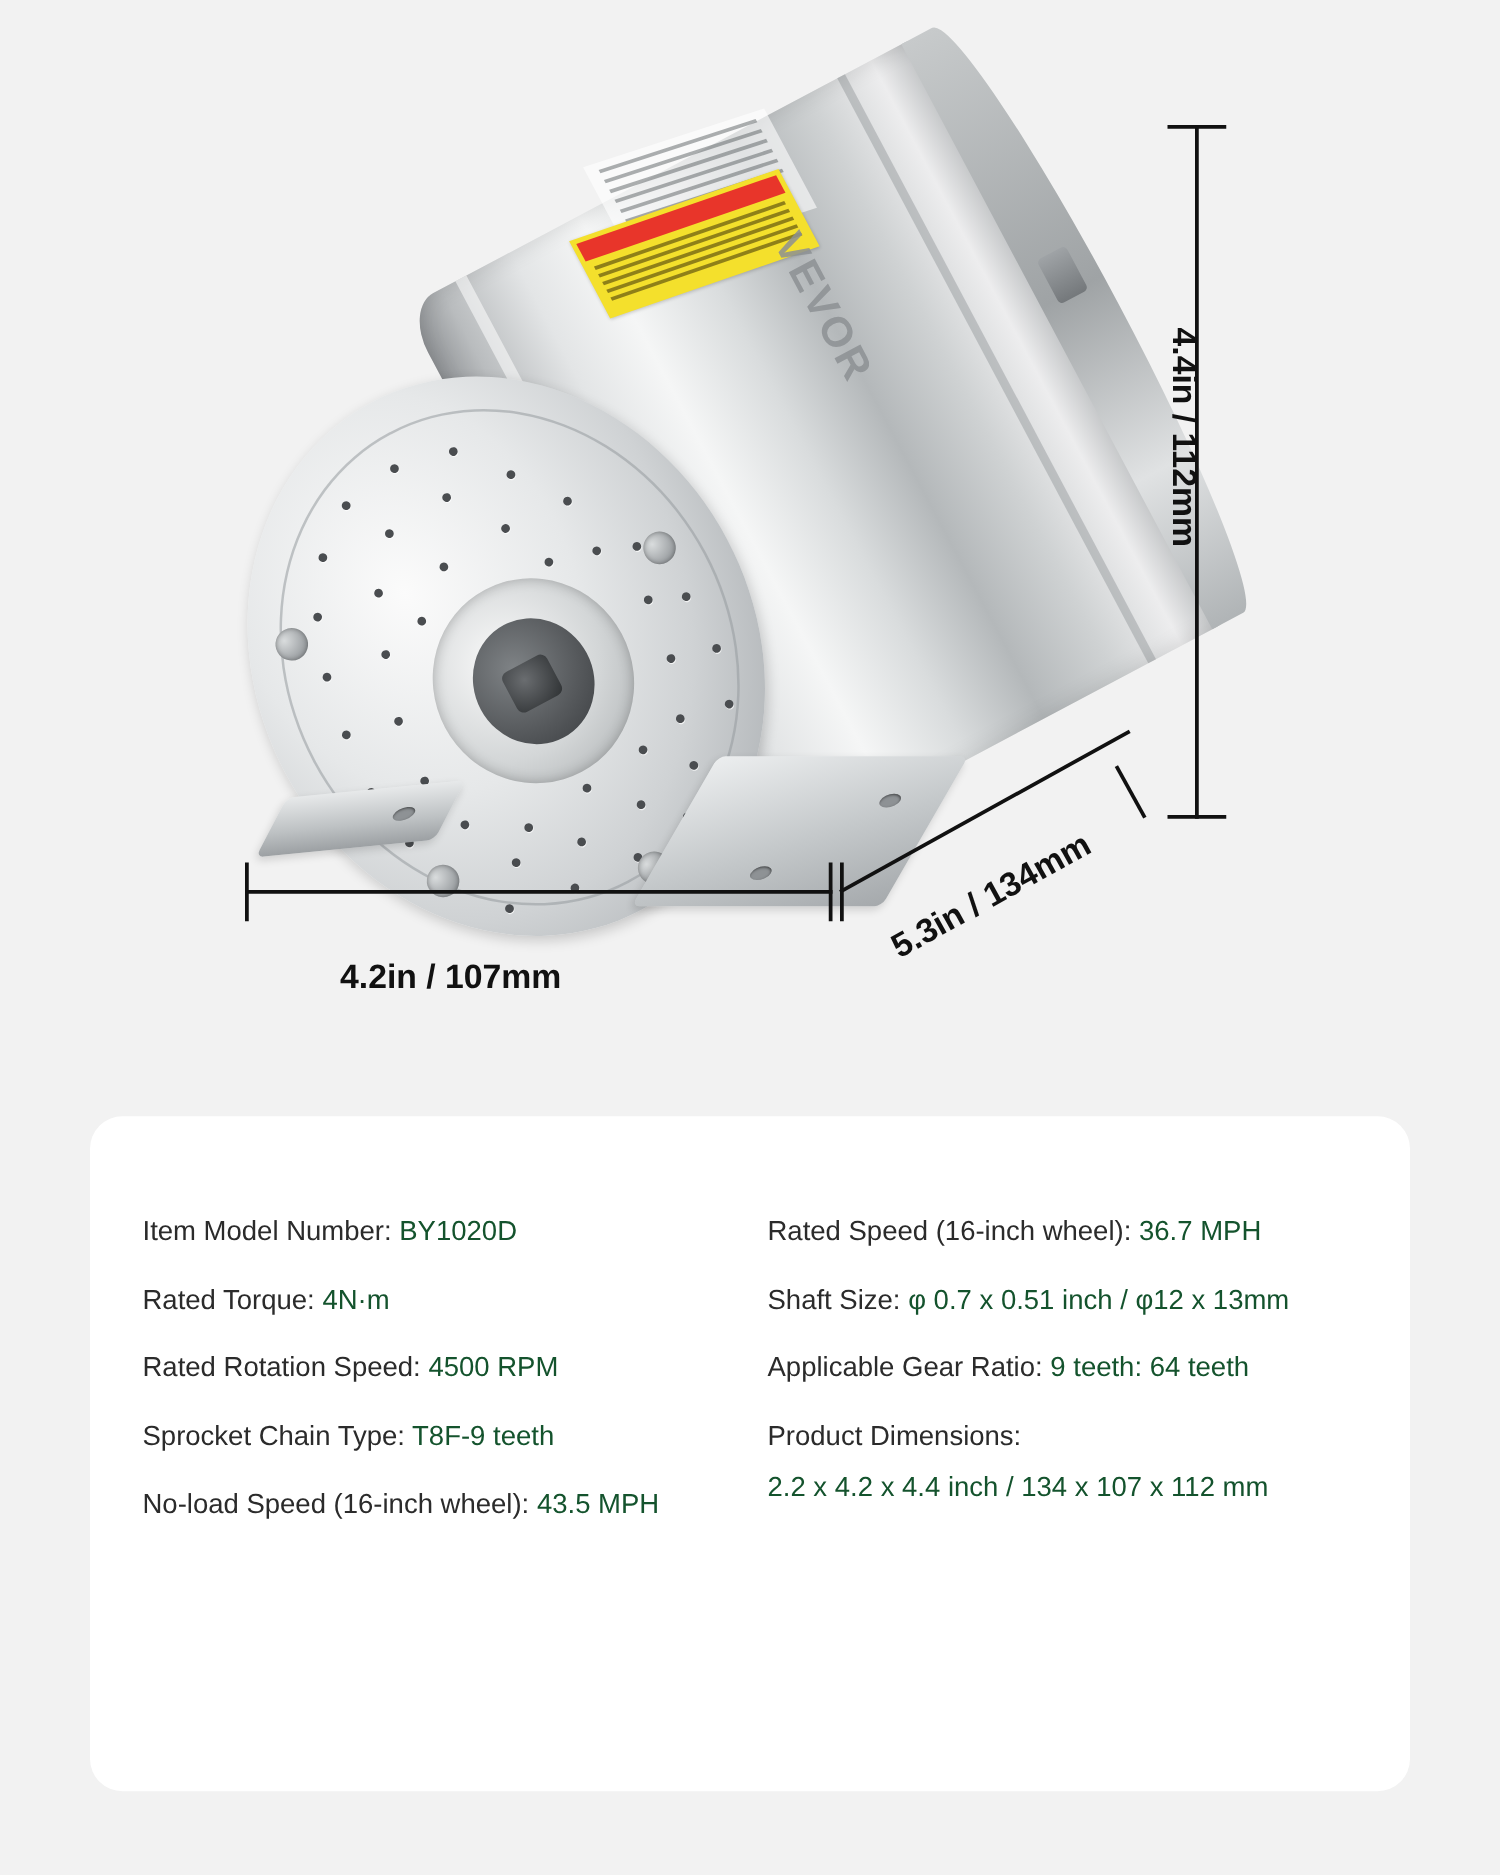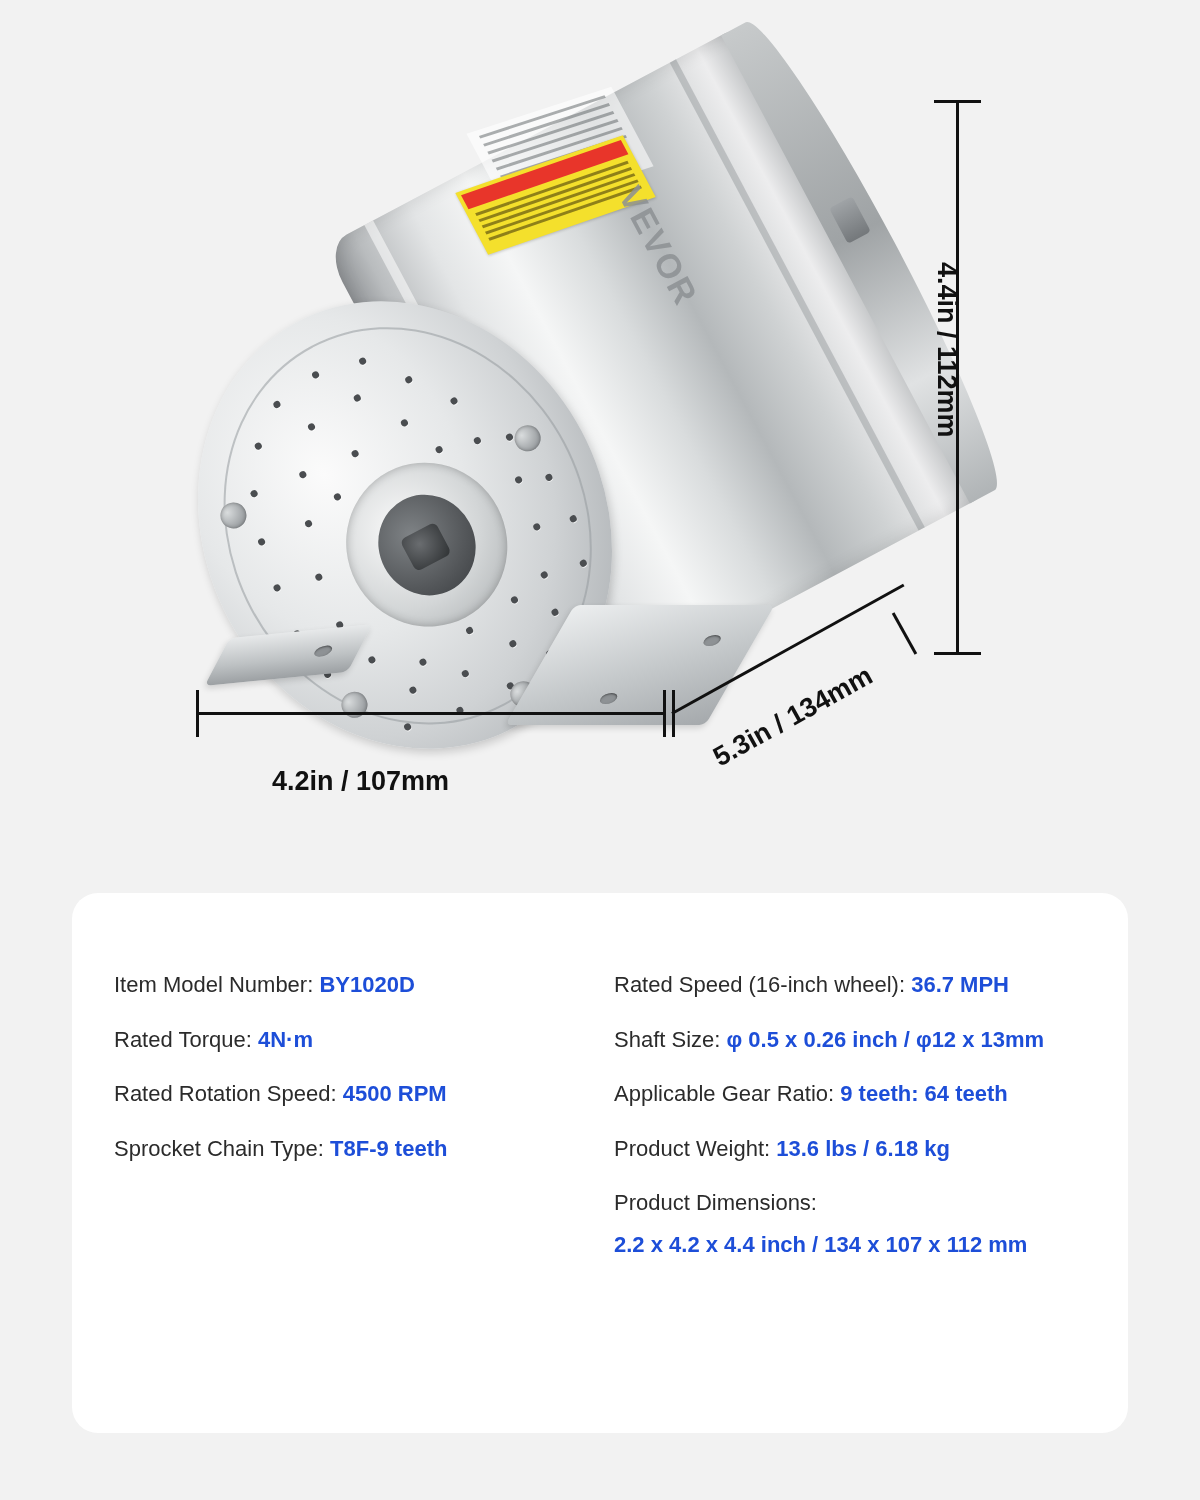--- a/index.html
+++ b/index.html
@@ -350,22 +350,22 @@
   .col.right { width: 536px; padding-left: 22px; }
 
   .spec-row {
     font-size: 22px;
     color: #2b2b2b;
     line-height: 1.25;
     margin-bottom: 27px;
     white-space: nowrap;
   }
   .spec-row .val {
-    color: #1d4ed8;
-    font-weight: bold;
+    color: #14532d;
+    font-weight: normal;
   }
   .spec-row.stacked {
     white-space: normal;
   }
   .spec-row.stacked .val {
     display: block;
     margin-top: 14px;
   }
 </style>
 </head>
@@ -511,40 +511,40 @@
         <span class="val">4N·m</span>
       </div>
       <div class="spec-row">
         <span>Rated Rotation Speed:</span>
         <span class="val">4500 RPM</span>
       </div>
       <div class="spec-row">
         <span>Sprocket Chain Type:</span>
         <span class="val">T8F-9 teeth</span>
       </div>
+      <div class="spec-row">
+        <span>No-load Speed (16-inch wheel):</span>
+        <span class="val">43.5 MPH</span>
+      </div>
 
     </div>
 
     <div class="col right">
 
       <div class="spec-row">
         <span>Rated Speed (16-inch wheel):</span>
         <span class="val">36.7 MPH</span>
       </div>
       <div class="spec-row">
         <span>Shaft Size:</span>
-        <span class="val">φ 0.5 x 0.26 inch / φ12 x 13mm</span>
+        <span class="val">φ 0.7 x 0.51 inch / φ12 x 13mm</span>
       </div>
       <div class="spec-row">
         <span>Applicable Gear Ratio:</span>
         <span class="val">9 teeth: 64 teeth</span>
-      </div>
-      <div class="spec-row">
-        <span>Product Weight:</span>
-        <span class="val">13.6 lbs / 6.18 kg</span>
       </div>
       <div class="spec-row stacked">
         <span>Product Dimensions:</span>
         <span class="val">2.2 x 4.2 x 4.4 inch / 134 x 107 x 112 mm</span>
       </div>
 
     </div>
   </div>
 </div>
 

